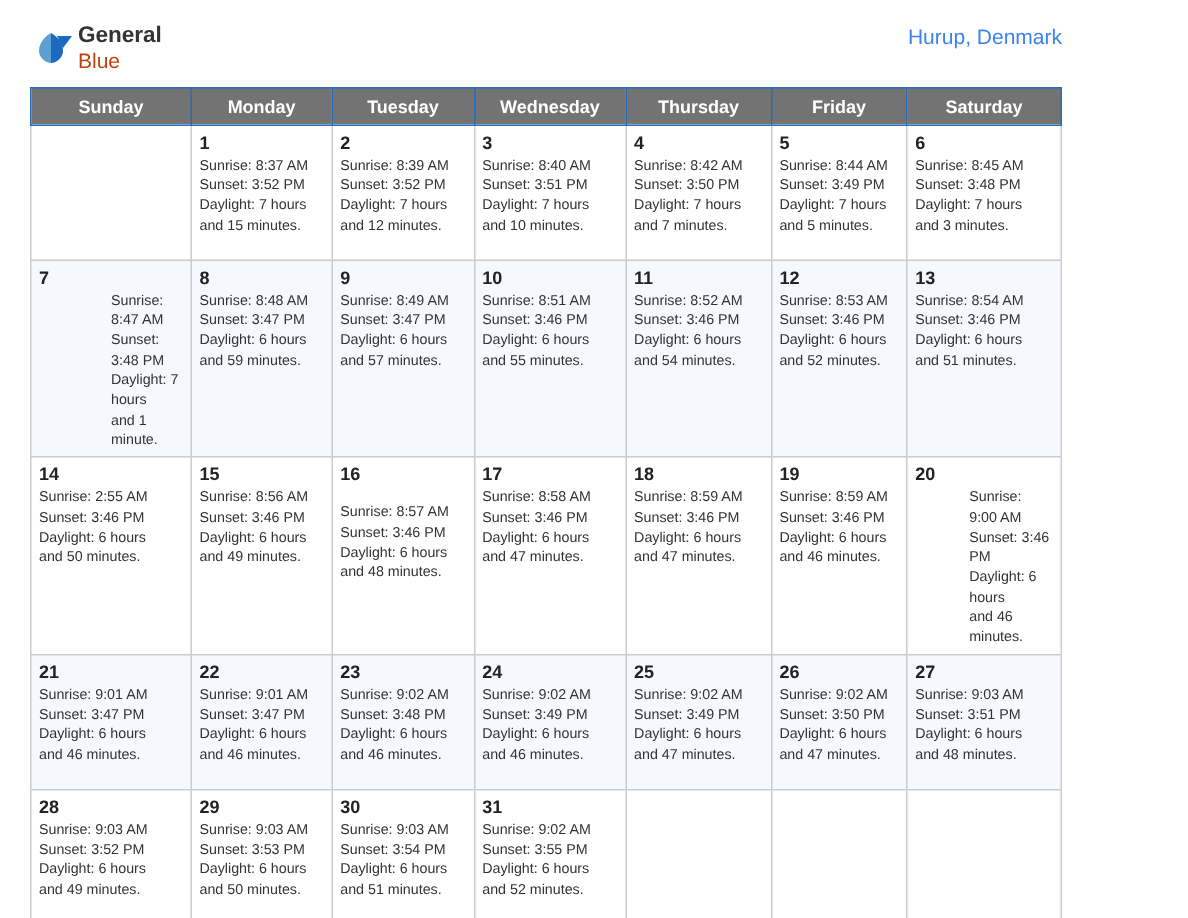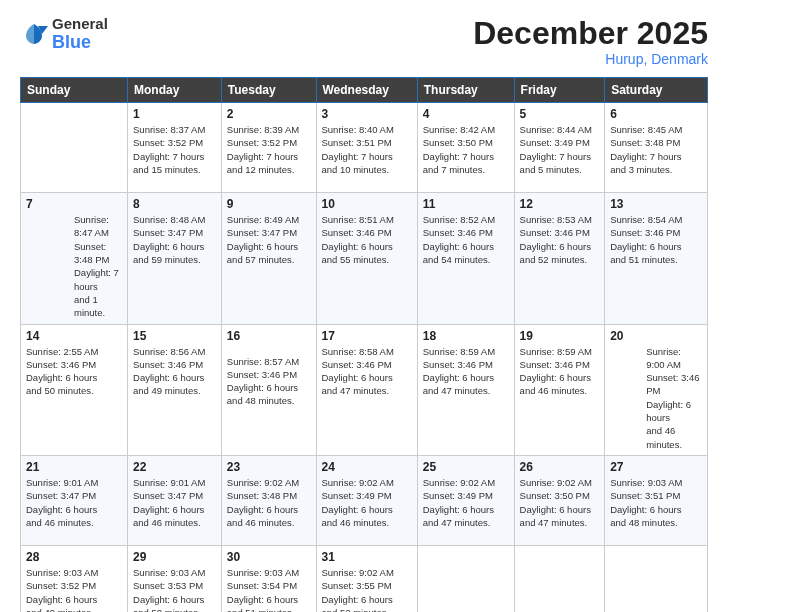--- a/index.html
+++ b/index.html
@@ -85,41 +85,41 @@
     .empty-cell {
       background: #f9f9f9;
     }
     tr:nth-child(even) td {
       background: #f5f8fc;
     }
     tr:nth-child(odd) td {
       background: #ffffff;
     }
     .calendar thead tr th {
-      background: #404040;
+      background: #737373;
+      text-align: center;
     }
   </style>
 </head>
 <body>
 
 <div class="page">
   <div class="header">
     <div class="logo">
       <svg class="logo-icon" viewBox="0 0 28 28" xmlns="http://www.w3.org/2000/svg">
         <path d="M14 4 C14 4 22 8 22 16 C22 20 18 24 14 24" fill="#1a6bbf"></path>
         <path d="M14 4 C14 4 6 8 6 16 C6 20 10 24 14 24" fill="#5ca0d3"></path>
         <polygon points="18,6 28,6 22,14" fill="#1a6bbf"></polygon>
       </svg>
       <div class="logo-text">
         <div style="color:#333;font-size:15px;font-weight:bold;line-height:1.1;">General</div>
-        <div style="color:#3b82f6;font-size:18px;font-weight:bold;line-height:1.1;">Blue</div>
+        <div style="color:#c2410c;font-size:14px;font-weight:normal;line-height:1.1;">Blue</div>
       </div>
     </div>
     <div class="title-block">
-      <div class="month-title">December 2025</div>
       <div class="location">Hurup, Denmark</div>
     </div>
   </div>
 
   <table class="calendar">
     <thead>
       <tr>
       <th>Sunday</th>
           <th>Monday</th>
           <th>Tuesday</th>

